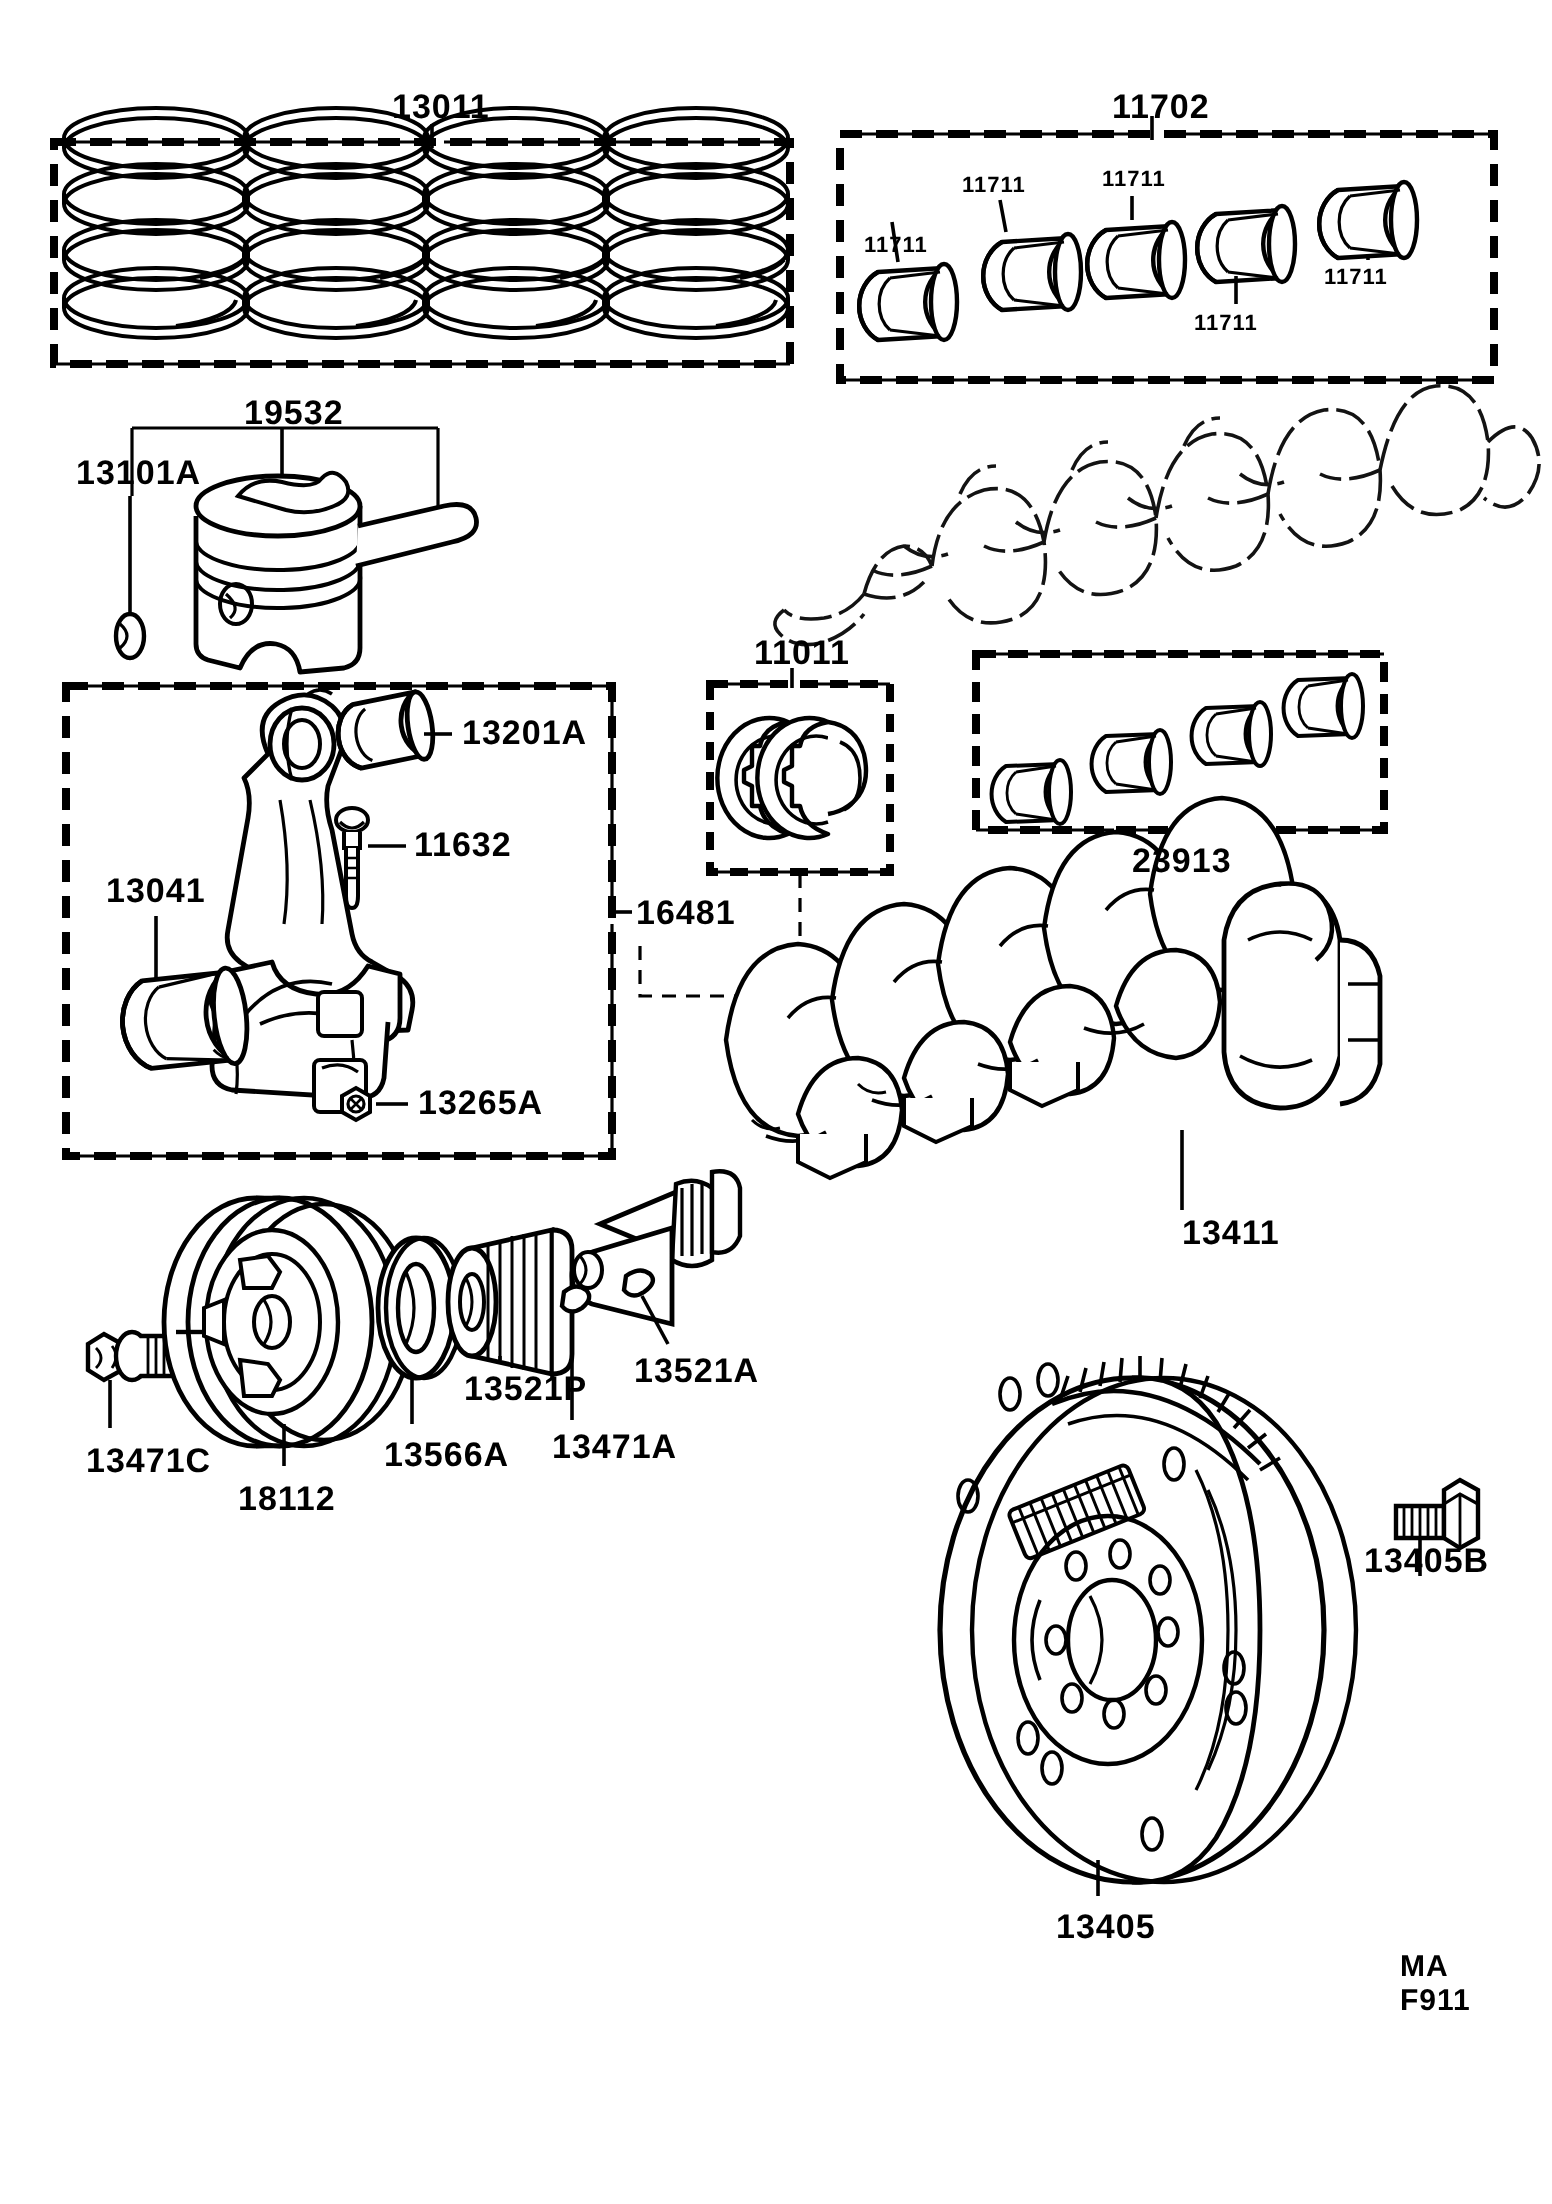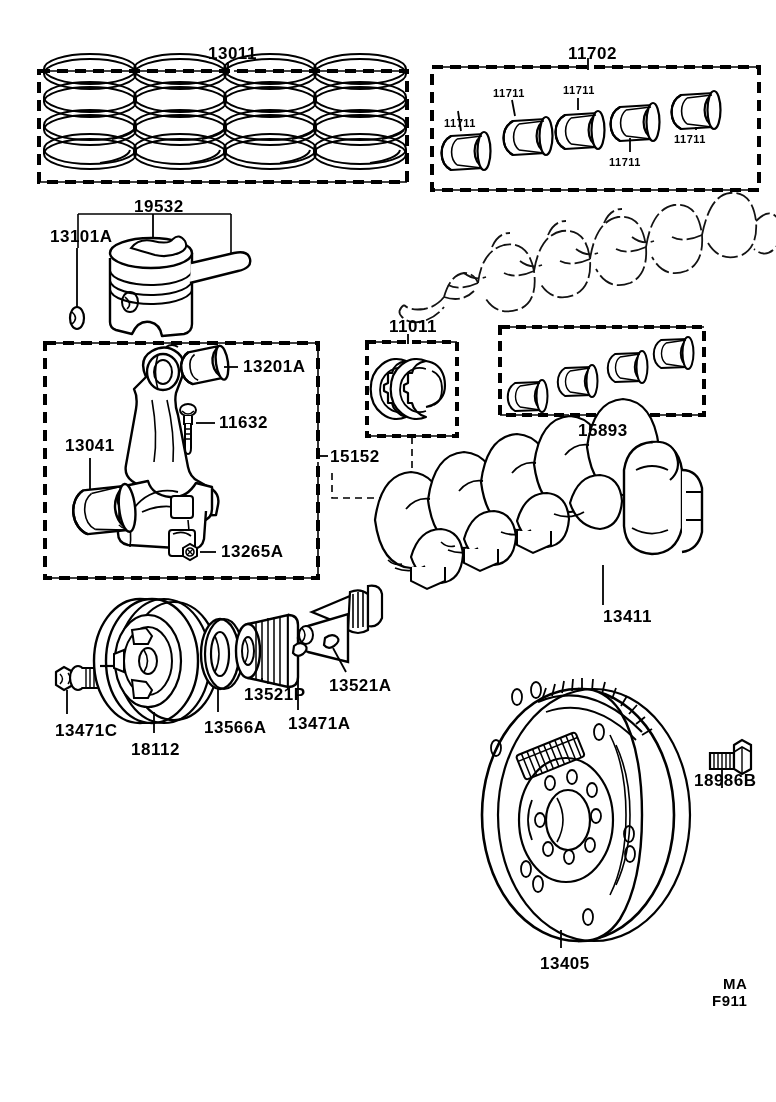--- a/index.html
+++ b/index.html
@@ -1,23 +1,23 @@
 <!DOCTYPE html>
 <html><head>
 <meta charset="utf-8">
 <style>
   html,body{margin:0;padding:0;background:#ffffff;}
   body{width:776px;height:1102px;position:relative;overflow:hidden;
        font-family:"Liberation Sans","DejaVu Sans",sans-serif;color:#000;}
-  #sheet{position:absolute;left:0;top:0;width:617px;height:1102px;margin-left:12px;}
+  #sheet{position:absolute;left:0;top:0;width:617px;height:1102px;}
   svg{position:absolute;left:0;top:0;width:776px;height:1102px;}
   .lbl{position:absolute;font-size:17px;font-weight:700;letter-spacing:.5px;
        white-space:nowrap;line-height:1;color:#000;}
   .lbl.sm{font-size:11px;}
-  .wm{position:absolute;font-size:15px;font-weight:700;letter-spacing:.5px;text-align:right;}
+  .wm{position:absolute;font-size:15px;font-weight:700;letter-spacing:.5px;}
 </style>
 </head>
 <body>
 
 <div id="sheet">
 
 <svg viewBox="0 0 776 1102">
   <defs>
     <g id="ringstack">
       <ellipse cx="0" cy="-34" rx="46" ry="15" fill="none" stroke="#000" stroke-width="2"></ellipse>
@@ -413,28 +413,28 @@
 <div class="lbl sm" style="left:481px;top:88px">11711</div>
 <div class="lbl sm" style="left:551px;top:85px">11711</div>
 <div class="lbl sm" style="left:597px;top:157px">11711</div>
 <div class="lbl sm" style="left:662px;top:134px">11711</div>
 <div class="lbl" style="left:122px;top:198px">19532</div>
 <div class="lbl" style="left:38px;top:228px">13101A</div>
 <div class="lbl" style="left:231px;top:358px">13201A</div>
 <div class="lbl" style="left:207px;top:414px">11632</div>
 <div class="lbl" style="left:53px;top:437px">13041</div>
 <div class="lbl" style="left:209px;top:543px">13265A</div>
-<div class="lbl" style="left:318px;top:448px">15152</div>
+<div class="lbl" style="left:318px;top:448px">16481</div>
 <div class="lbl" style="left:377px;top:318px">11011</div>
-<div class="lbl" style="left:566px;top:422px">15893</div>
+<div class="lbl" style="left:566px;top:422px">23913</div>
 <div class="lbl" style="left:591px;top:608px">13411</div>
 <div class="lbl" style="left:43px;top:722px">13471C</div>
 <div class="lbl" style="left:119px;top:741px">18112</div>
 <div class="lbl" style="left:192px;top:719px">13566A</div>
 <div class="lbl" style="left:232px;top:686px">13521P</div>
 <div class="lbl" style="left:276px;top:715px">13471A</div>
 <div class="lbl" style="left:317px;top:677px">13521A</div>
 <div class="lbl" style="left:528px;top:955px">13405</div>
-<div class="lbl" style="left:682px;top:772px">18986B</div>
+<div class="lbl" style="left:682px;top:772px">13405B</div>
 
 <div class="wm" style="left:700px;top:975px">MA F911</div>
 
 </div>
 
 </body></html>

